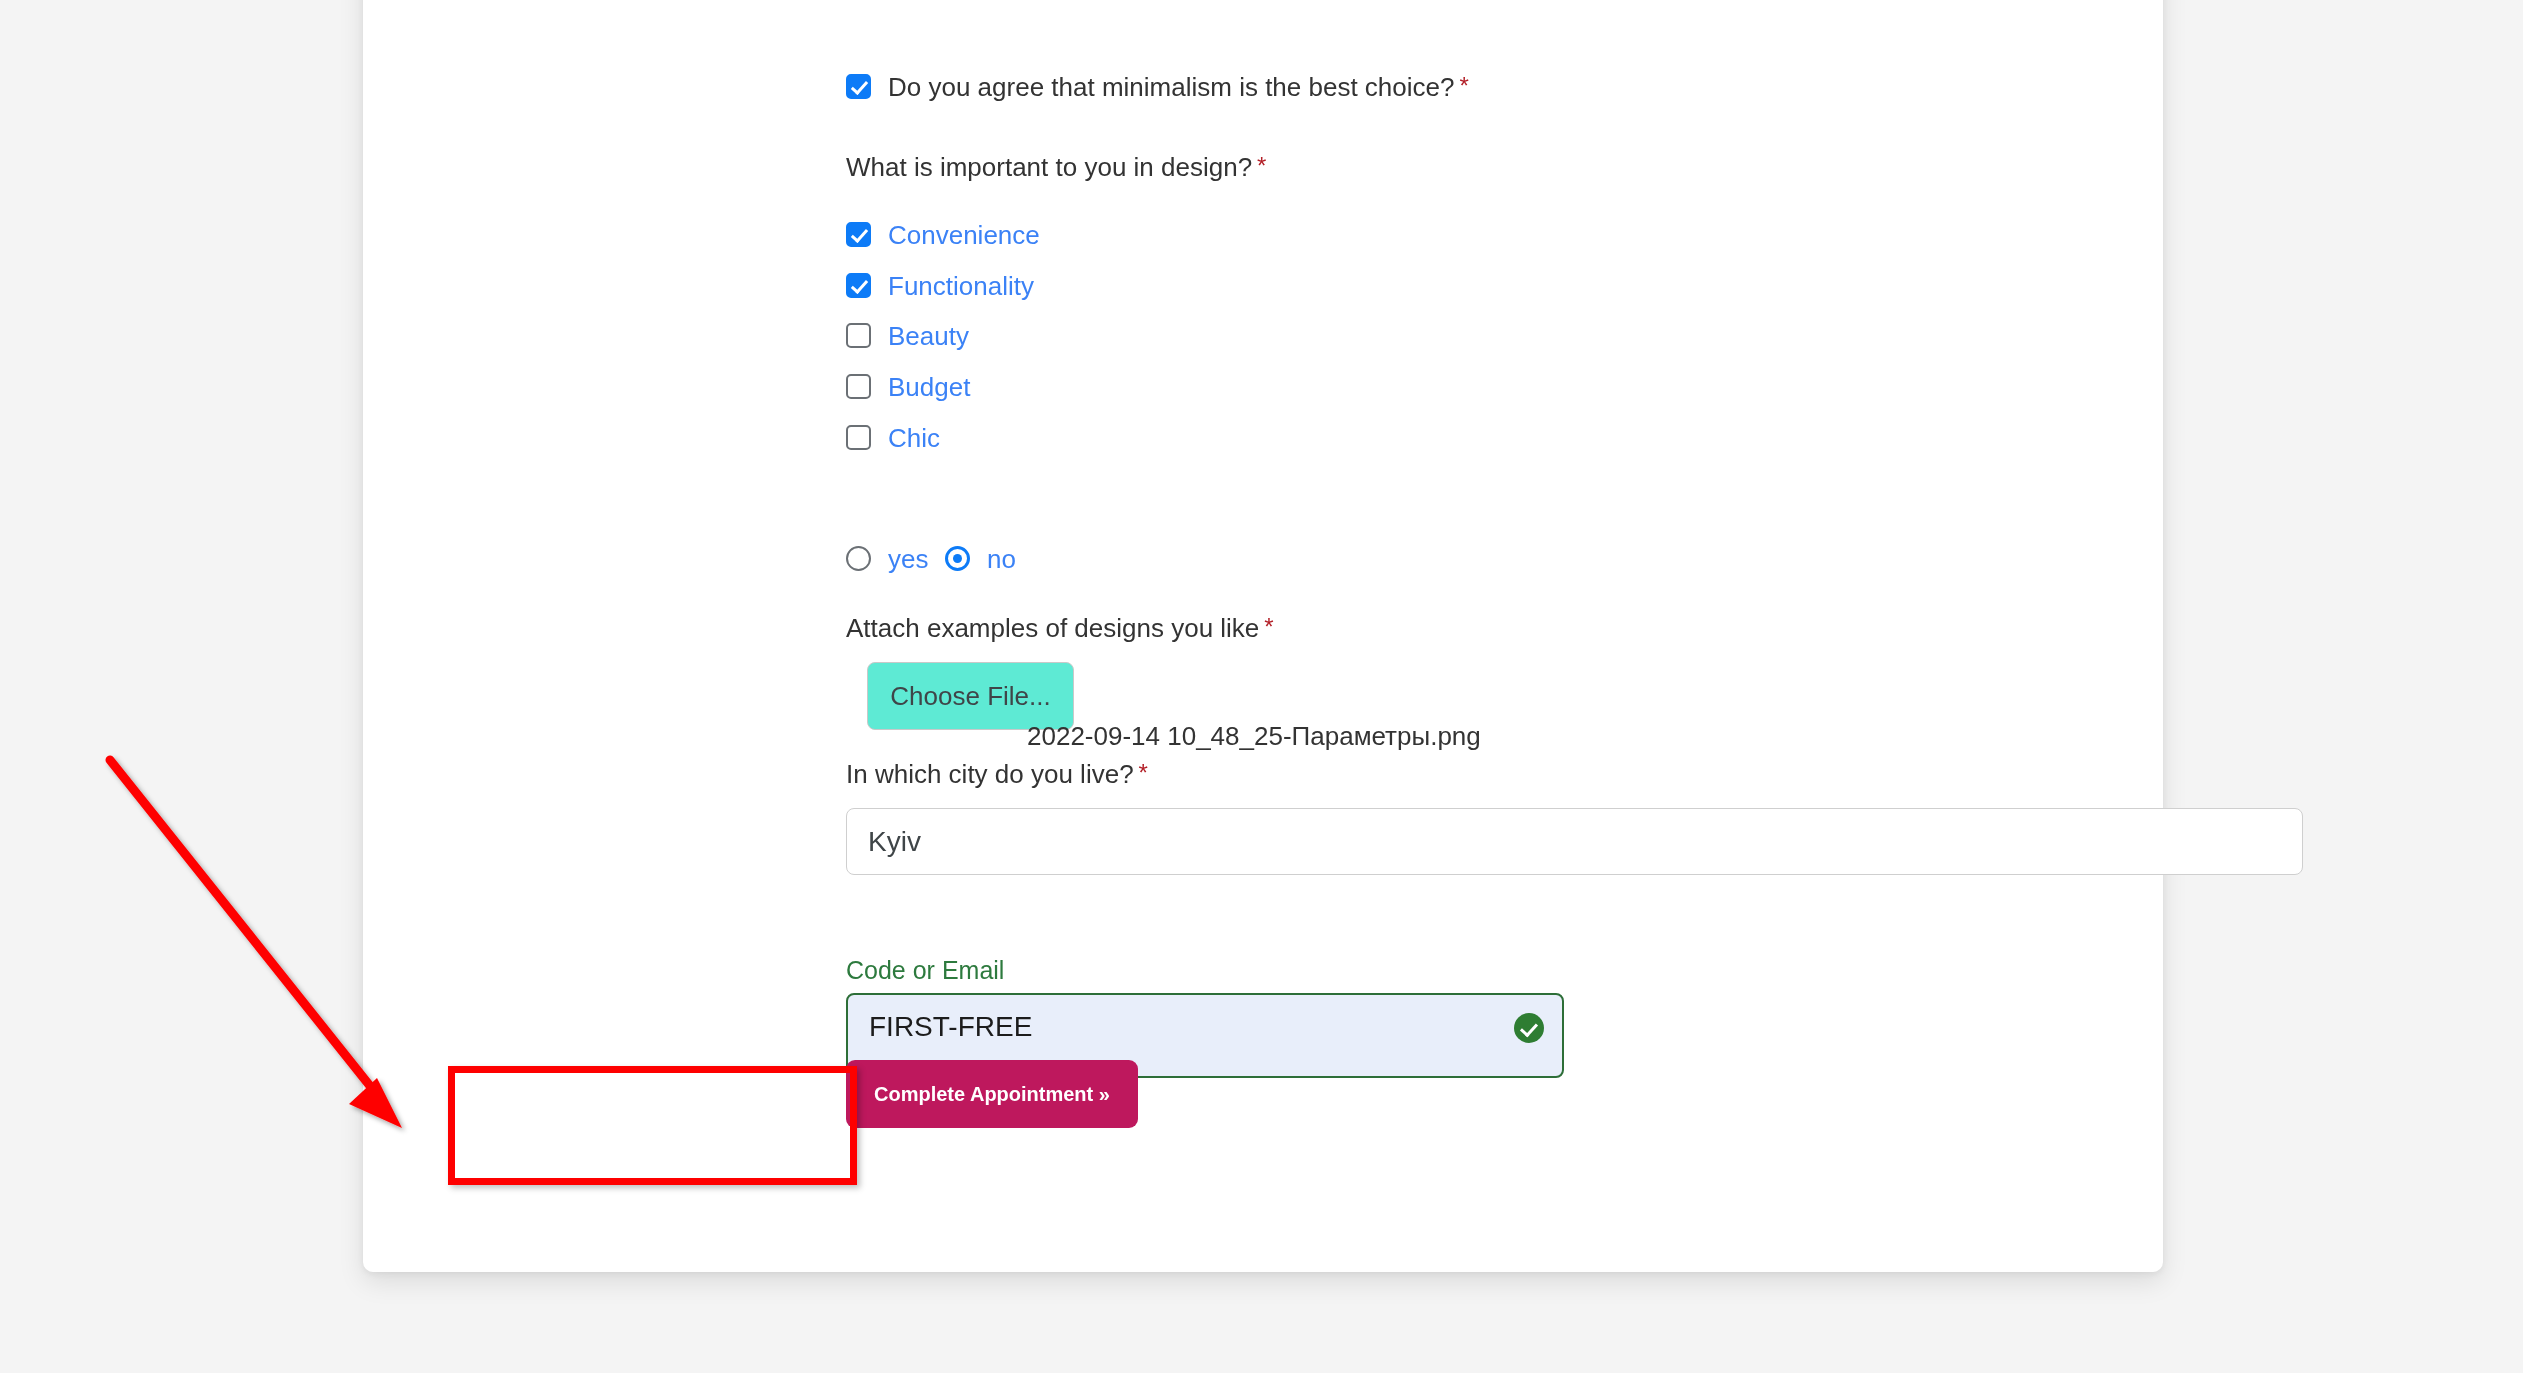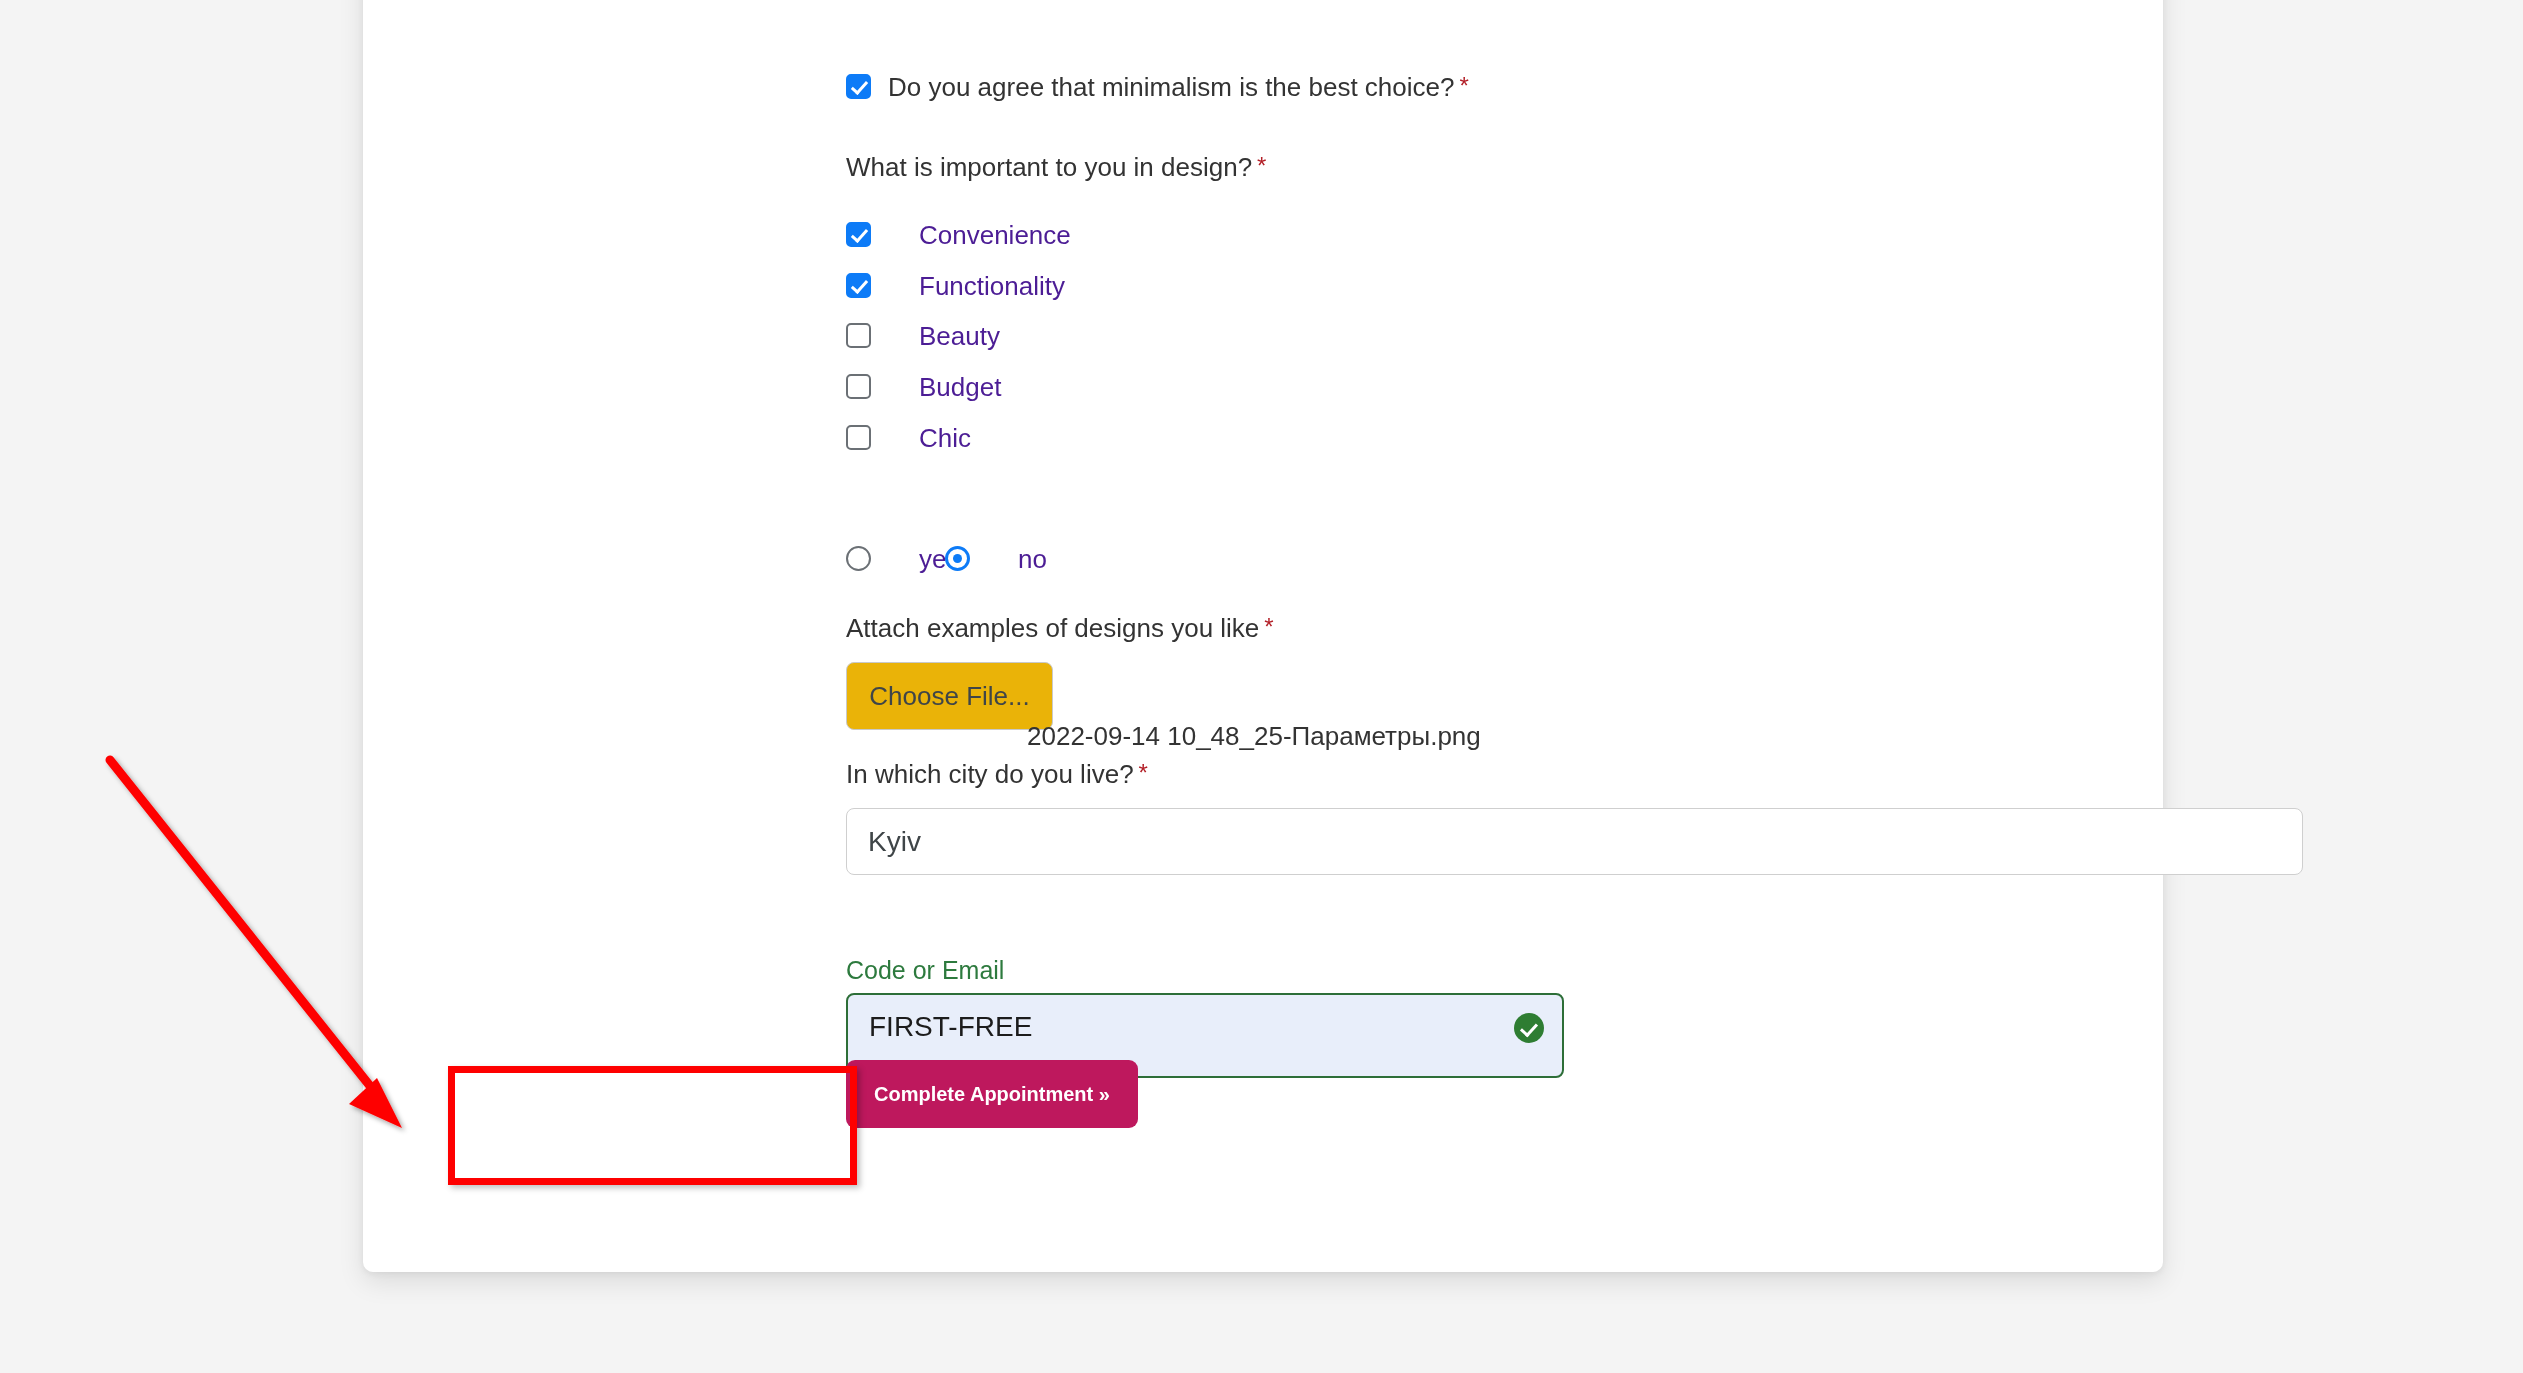--- a/index.html
+++ b/index.html
@@ -82,34 +82,34 @@
     top: 5px;
     width: 9px;
     height: 9px;
     border-radius: 50%;
     background: #0d7bf7;
   }
 
   .opt-label {
     position: absolute;
     font-size: 26px;
-    color: #4c1d95;
-    white-space: nowrap;
-    margin-left: 31px;
+    color: #3b82f6;
+    white-space: nowrap;
   }
 
   
   .file-btn {
     position: absolute;
     width: 207px;
     height: 68px;
     border: 1px solid #c9c9c9;
     border-radius: 8px;
-    background: #eab308;
-    box-sizing: border-box;
+    background: #5eead4;
+    box-sizing: border-box;
+    margin-left: 21px;
   }
   .file-btn span {
     position: absolute;
     left: 0; right: 0;
     top: 18px;
     text-align: center;
     font-size: 26px;
     color: #3f4548;
   }
   .file-name {

